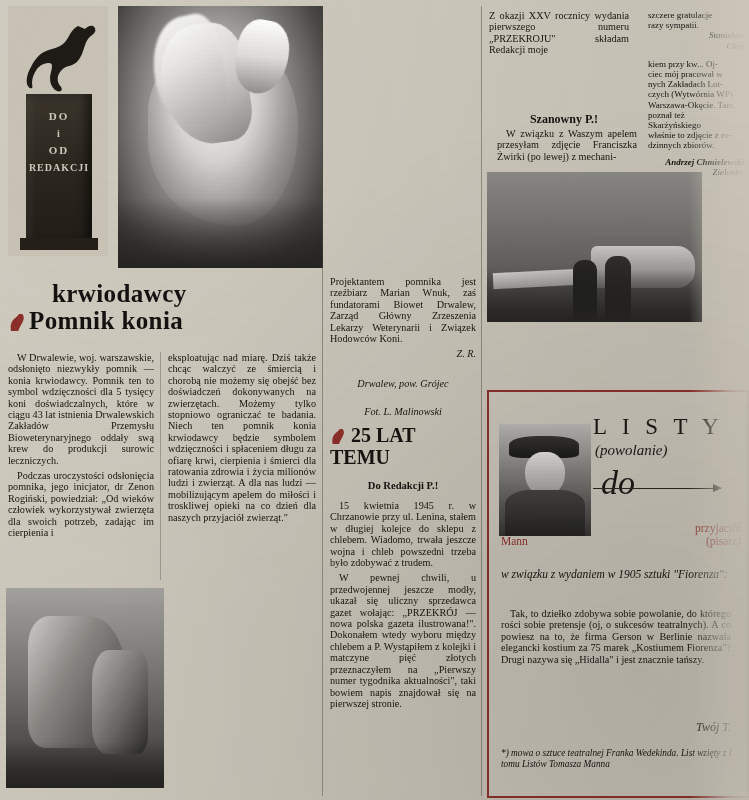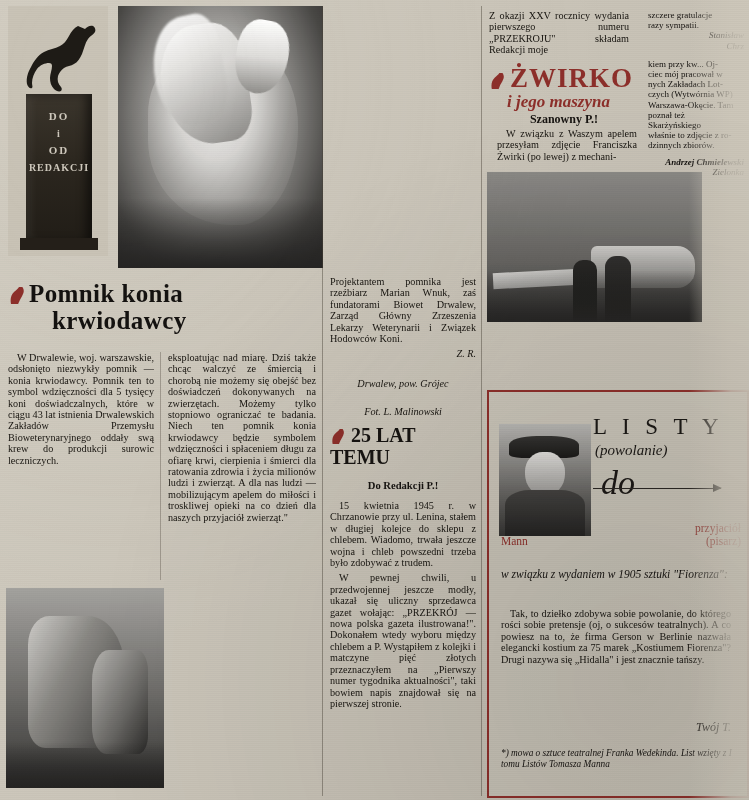--- a/index.html
+++ b/index.html
@@ -263,36 +263,37 @@
 
   <div class="photo horse-photo">
     <div class="h-body"></div>
     <div class="h-neck"></div>
     <div class="h-mane"></div>
     <div class="h-head"></div>
     <div class="h-dark"></div>
   </div>
 
   <div class="col" style="left:8px;top:280px;width:312px;">
+    <div class="headline" style="padding-left:44px;">krwiodawcy</div>
     <div class="headline">
       <span class="horsehead">
         <svg viewBox="0 0 17 18" width="17" height="18" aria-hidden="true">
           <path d="M3 17c-1-5 0-9 3-12 2-2 4-3 5-5 1-2 3-1 4 1 1 2 1 4 0 6-1 3-3 5-4 8-1 2-1 3-1 2z" fill="#8d2f2a"></path>
         </svg>
       </span><span>Pomnik konia</span>
     </div>
-    <div class="headline" style="padding-left:44px;">krwiodawcy</div>
   </div>
 
   <div class="vrule" style="position:absolute;left:160px;top:352px;height:228px;opacity:.35;"></div>
   <div class="vrule" style="position:absolute;left:322px;top:6px;height:790px;opacity:.45;"></div>
   <div class="vrule" style="position:absolute;left:481px;top:6px;height:790px;opacity:.45;"></div>
 
   <div class="col body-txt" style="left:8px;top:352px;width:146px;">
     <p>W Drwalewie, woj. warszawskie, odsłonięto niezwykły pomnik — konia krwiodawcy. Pomnik ten to symbol wdzięczności dla 5 tysięcy koni doświadczalnych, które w ciągu 43 lat istnienia Drwalewskich Zakładów Przemysłu Bioweterynaryjnego oddały swą krew do produkcji surowic leczniczych.</p>
+    <p>Podczas uroczystości odsłonięcia pomnika, jego inicjator, dr Zenon Rogiński, powiedział: „Od wieków człowiek wykorzystywał zwierzęta dla swoich potrzeb, zadając im cierpienia i</p>
   </div>
 
   <div class="col body-txt" style="left:168px;top:352px;width:148px;">
     <p class="noind">eksploatując nad miarę. Dziś także chcąc walczyć ze śmiercią i chorobą nie możemy się obejść bez doświadczeń dokonywanych na zwierzętach. Możemy tylko stopniowo ograniczać te badania. Niech ten pomnik konia krwiodawcy będzie symbolem wdzięczności i spłaceniem długu za ofiarę krwi, cierpienia i śmierci dla ratowania zdrowia i życia milionów ludzi i zwierząt. A dla nas ludzi — mobilizującym apelem do miłości i troskliwej opieki na co dzień dla naszych przyjaciół zwierząt."</p>
   </div>
 
   <div class="col body-txt" style="left:330px;top:276px;width:146px;">
     <p class="noind">Projektantem pomnika jest rzeźbiarz Marian Wnuk, zaś fundatorami Biowet Drwalew, Zarząd Główny Zrzeszenia Lekarzy Weterynarii i Związek Hodowców Koni.</p>
     <div class="right ital" style="margin-top:4px;">Z. R.</div>
     <div class="ital" style="margin-top:18px;text-align:center;">Drwalew, pow. Grójec</div>
@@ -317,30 +318,20 @@
   <div class="photo park-photo">
     <div class="stone"></div>
     <div class="stone2"></div>
     <div class="ground"></div>
   </div>
 
   <div class="col body-txt" style="left:489px;top:10px;width:140px;">
     <p class="noind">Z okazji XXV rocznicy wydania pierwszego numeru „PRZEKROJU" składam Redakcji moje</p>
   </div>
 
-  <div class="col" style="left:489px;top:64px;width:150px;">
-    <div class="zwirko red">
-      <span class="horsehead">
-        <svg viewBox="0 0 17 18" width="16" height="17" aria-hidden="true">
-          <path d="M3 17c-1-5 0-9 3-12 2-2 4-3 5-5 1-2 3-1 4 1 1 2 1 4 0 6-1 3-3 5-4 8-1 2-1 3-1 2z" fill="#8d2f2a"></path>
-        </svg>
-      </span><span>ŻWIRKO</span>
-    </div>
-    <div class="zwirko-sub red" style="padding-left:18px;">i jego maszyna</div>
-  </div>
 
   <div class="col" style="left:489px;top:112px;width:150px;">
     <div class="bold center" style="font-size:12px;">Szanowny P.!</div>
   </div>
 
   <div class="col body-txt" style="left:489px;top:128px;width:140px;z-index:3;margin-left:8px;">
     <p>W związku z Waszym apelem przesyłam zdjęcie Franciszka Żwirki (po lewej) z mechani-</p>
   </div>
 
   <div class="photo plane-photo" style="top:172px;left:487px;width:215px;height:150px;">

